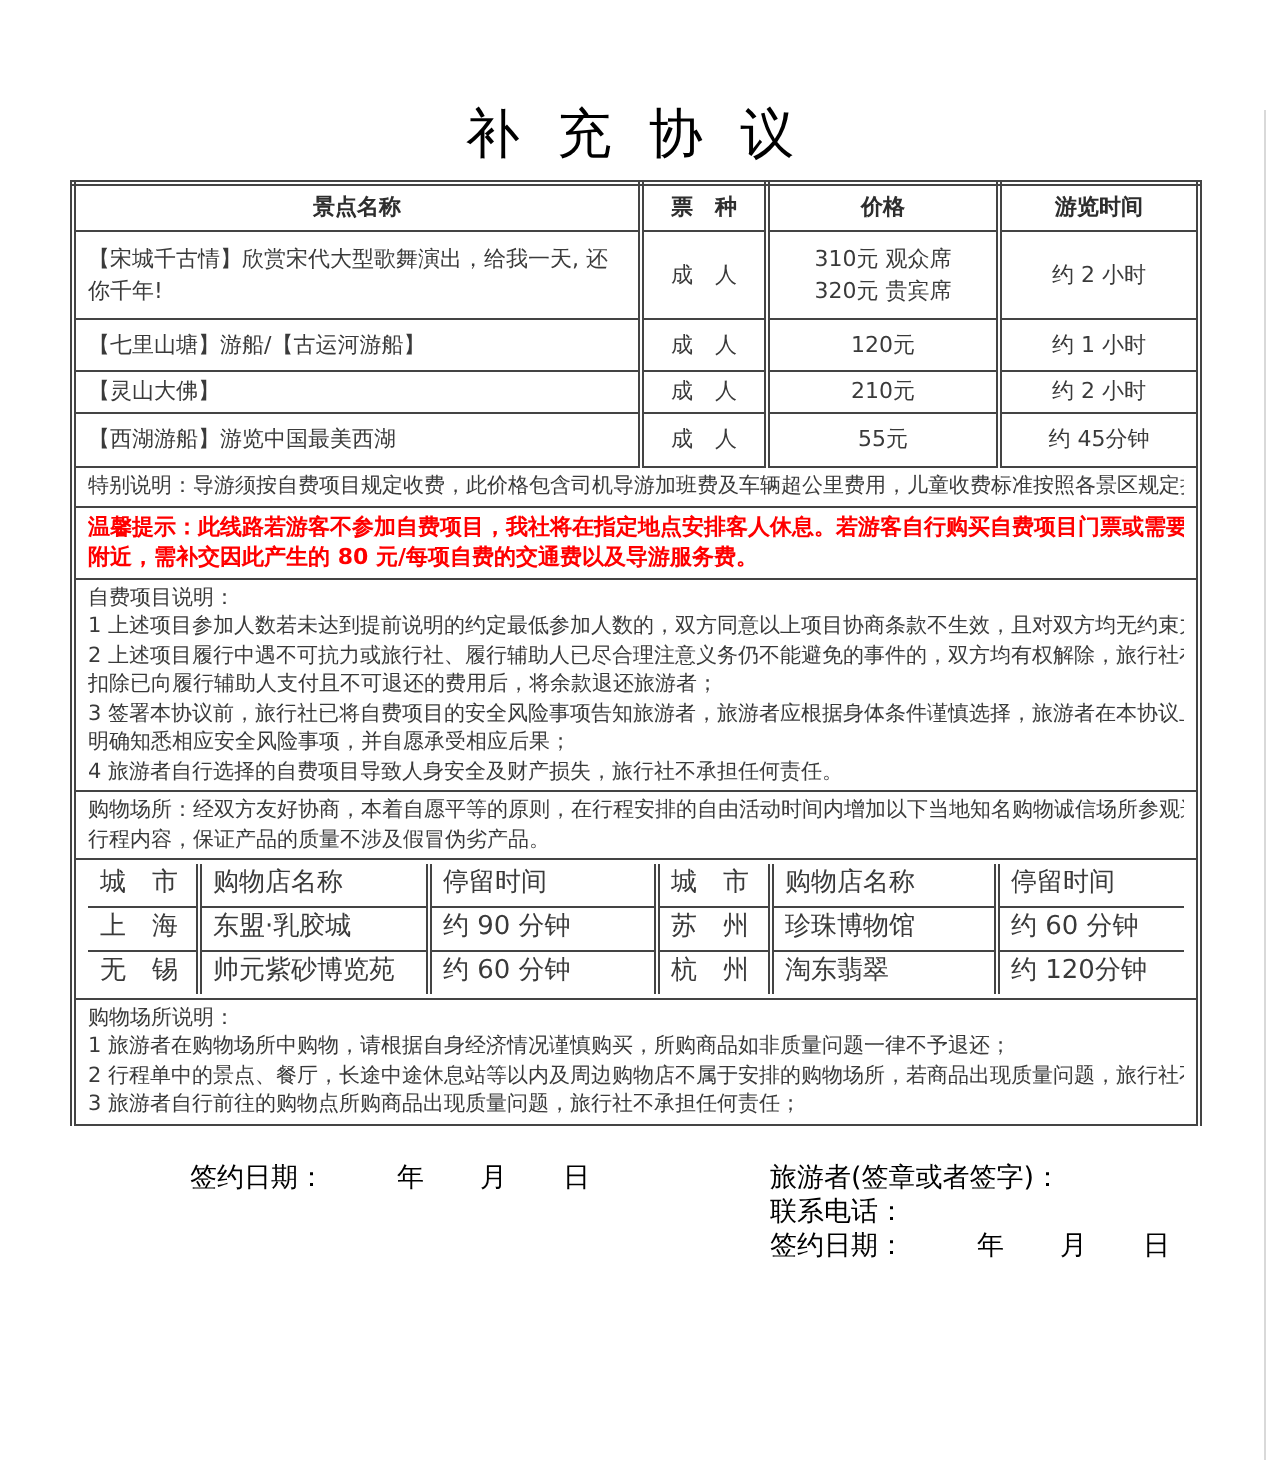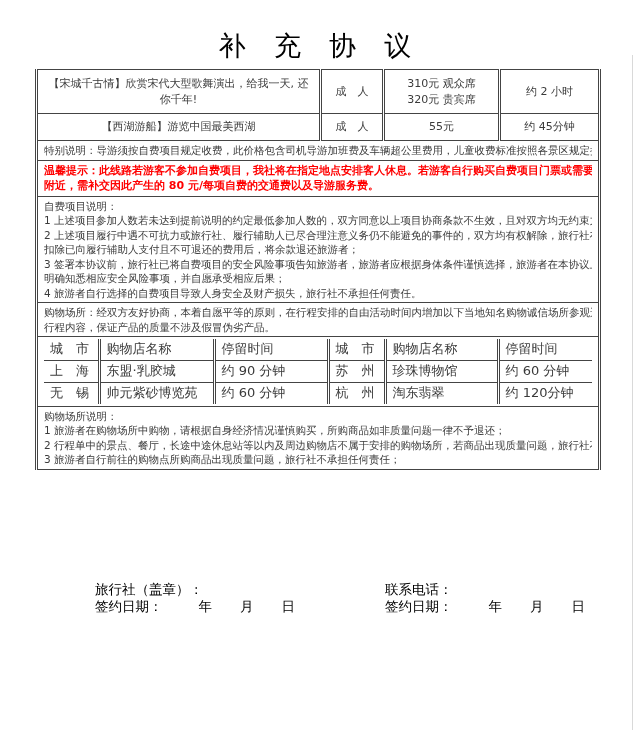--- a/index.html
+++ b/index.html
@@ -1,28 +1,28 @@
 <!DOCTYPE html>
 <html><head>
 <meta charset="utf-8">
 <style>
   html,body{margin:0;padding:0;background:#fff;}
   .page{position:relative;width:636px;height:736px;background:#ffffff;overflow:hidden;
         font-family:"DejaVu Sans","Liberation Sans",sans-serif;color:#3a3a3a;}
   .page-edge{position:absolute;right:3px;top:55px;bottom:6px;width:1px;background:#d9d9d9;}
 
-  .title{margin:0;padding-top:28px;text-align:center;font-family:Liberation Mono, monospace;
+  .title{margin:0;padding-top:49px;text-align:center;font-family:Liberation Serif, serif;
          font-weight:400;font-size:27px;letter-spacing:6px;color:#000;}
   .subtitle{margin:6px 0 0 0;text-align:center;font-size:12px;font-weight:bold;color:#111;}
 
   table.main{margin:5px 0 0 35px;width:563px;border-collapse:collapse;table-layout:fixed;}
   table.main td{border:3px double #444;border-top:1px solid #444;border-bottom:1px solid #444;
                 font-size:11px;padding:2px 6px;vertical-align:middle;line-height:1.45;}
   tr.hdr td{font-weight:bold;text-align:center;height:18px;color:#2e2e2e;border-top:3px double #444;}
-  td.name{text-align:center;padding-left:8px;}
+  td.name{text-align:left;padding-left:8px;}
   td.c{text-align:center;}
   td.price{white-space:pre-line;line-height:1.6;}
 
   td.sec{border-top:3px double #444;border-bottom:3px double #444;padding:3px 8px;}
   .secline{white-space:nowrap;overflow:hidden;font-size:10.5px;line-height:14.5px;}
   .warn .secline{color:#ff0000;font-weight:bold;font-size:11px;line-height:15.5px;}
 
   td.subhost{padding:0;border-top:3px double #444;border-bottom:3px double #444;}
   table.shop{width:100%;border-collapse:collapse;table-layout:fixed;}
   table.shop td{border:3px double #444;border-top:1px solid #444;border-bottom:1px solid #444;
@@ -45,25 +45,43 @@
   <h1 class="title">补 充 协 议</h1>
 
   <table class="main">
     <colgroup>
         <col style="width:284px">
         <col style="width:63px">
         <col style="width:116px">
         <col style="width:100px">
       </colgroup>
     <tbody>
+      <tr class="hdr">
+        <td>景点名称</td>
+        <td>票　种</td>
+        <td>价格</td>
+        <td>游览时间</td>
+      </tr>
       <tr style="height:44px">
         <td class="name">【宋城千古情】欣赏宋代大型歌舞演出，给我一天, 还你千年!</td>
         <td class="c">成　人</td>
         <td class="c price">310元 观众席
 320元 贵宾席</td>
+        <td class="c">约 2 小时</td>
+      </tr>
+      <tr style="height:26px">
+        <td class="name">【七里山塘】游船/【古运河游船】</td>
+        <td class="c">成　人</td>
+        <td class="c price">120元</td>
+        <td class="c">约 1 小时</td>
+      </tr>
+      <tr style="height:21px">
+        <td class="name">【灵山大佛】</td>
+        <td class="c">成　人</td>
+        <td class="c price">210元</td>
         <td class="c">约 2 小时</td>
       </tr>
       <tr style="height:27px">
         <td class="name">【西湖游船】游览中国最美西湖</td>
         <td class="c">成　人</td>
         <td class="c price">55元</td>
         <td class="c">约 45分钟</td>
       </tr>
 
       <tr>
@@ -144,27 +162,27 @@
           <div class="secline">购物场所说明：</div>
           <div class="secline">1 旅游者在购物场所中购物，请根据自身经济情况谨慎购买，所购商品如非质量问题一律不予退还；</div>
           <div class="secline">2 行程单中的景点、餐厅，长途中途休息站等以内及周边购物店不属于安排的购物场所，若商品出现质量问题，旅行社不承担任何责</div>
           <div class="secline">3 旅游者自行前往的购物点所购商品出现质量问题，旅行社不承担任何责任；</div>
         </td>
       </tr>
     </tbody>
   </table>
 
   <div class="footer-col footer-left">
-    <div class="row">旅行社（盖章）：</div>
     <div class="row">
       <span>签约日期：</span><span class="dy">年</span><span class="dm">月</span><span class="dd">日</span>
     </div>
   </div>
 
   <div class="footer-col footer-right">
+    <div class="row">旅游者(签章或者签字)：</div>
     <div class="row">联系电话：</div>
     <div class="row">
       <span>签约日期：</span><span class="dy">年</span><span class="dm">月</span><span class="dd">日</span>
     </div>
   </div>
 
   <div class="page-edge"></div>
 </div>
 
 </body></html>

